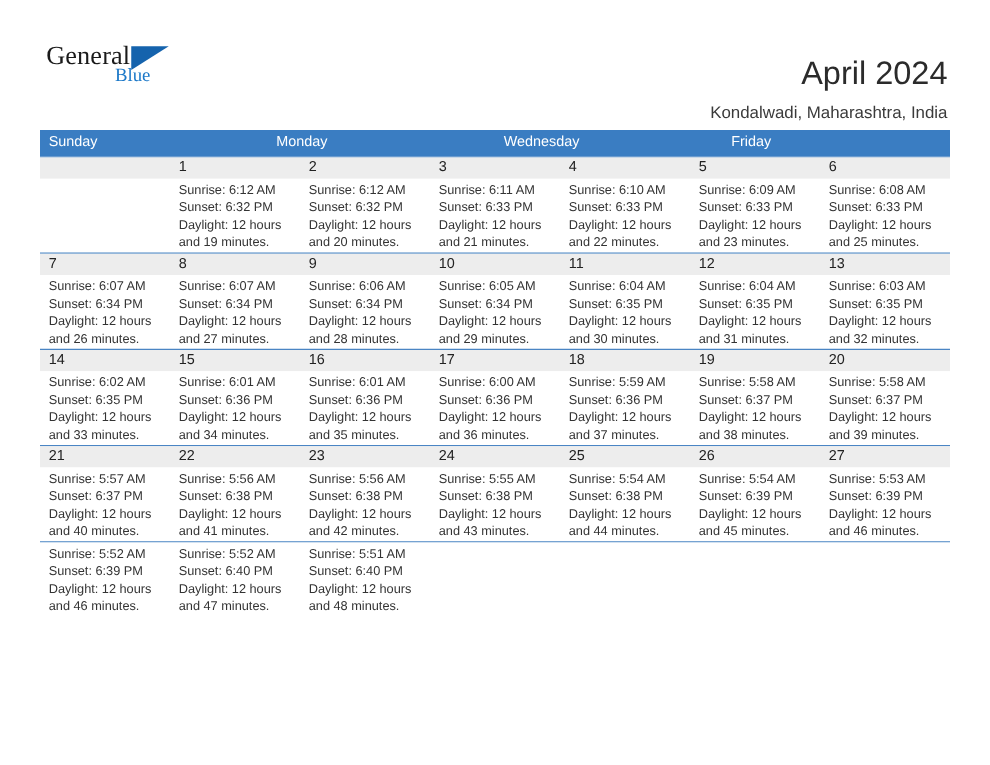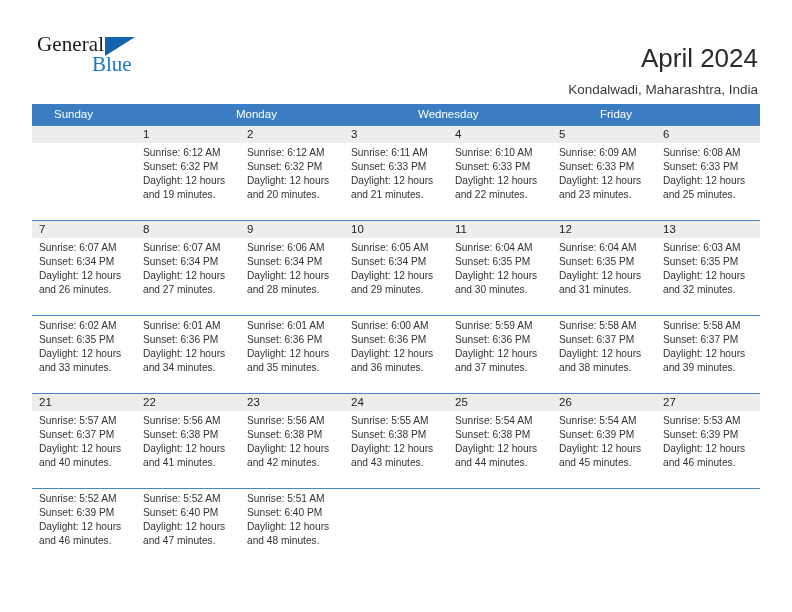--- a/index.html
+++ b/index.html
@@ -39,21 +39,21 @@
   .logo-triangle {
     position: absolute;
     left: 73px; top: 5px;
     width: 0; height: 0;
     border-left: 30px solid #1563ad;
     border-bottom: 19px solid transparent;
   }
   .logo-blue {
     position: absolute;
     left: 60px; top: 22px;
-    font-size: 21px;
+    font-size: 15px;
     color: #1b78c8;
     line-height: 1;
   }
   .title-wrap {
     position: absolute;
     right: 0; top: 0;
     text-align: right;
     margin-top: 14px;
   }
   .cal-title {
@@ -78,21 +78,21 @@
   .dow-row {
     display: flex;
     background: #3a7dc2;
     height: 21px;
   }
   .dow-cell {
     flex: 1 1 0;
     color: #ffffff;
     font-size: 11.5px;
     line-height: 21px;
-    padding-left: 22px;
+    padding-left: 7px;
     white-space: nowrap;
     overflow: hidden;
   }
 
   .week {
     position: relative;
     border-top: 1px solid #4a85c4;
   }
   .week:first-of-type { border-top: none; }
   .week-numbers {
@@ -103,21 +103,21 @@
   .num-cell {
     flex: 1 1 0;
     font-size: 11.5px;
     color: #222222;
     line-height: 17px;
     padding-left: 7px;
   }
   .week-body {
     display: flex;
     background: #ffffff;
-    height: 77px;
+    height: 59px;
   }
   .body-cell {
     flex: 1 1 0;
     padding: 3px 6px 0 7px;
     font-size: 10.2px;
     color: #333333;
     line-height: 14.1px;
   }
   .body-cell div { white-space: nowrap; }
 </style>
@@ -256,20 +256,29 @@
         <div class="body-cell">
           <div>Sunrise: 6:03 AM</div>
           <div>Sunset: 6:35 PM</div>
           <div>Daylight: 12 hours</div>
           <div>and 32 minutes.</div>
         </div>
       </div>
     </div>
 
     <div class="week">
+      <div class="week-numbers">
+        <div class="num-cell">14</div>
+        <div class="num-cell">15</div>
+        <div class="num-cell">16</div>
+        <div class="num-cell">17</div>
+        <div class="num-cell">18</div>
+        <div class="num-cell">19</div>
+        <div class="num-cell">20</div>
+      </div>
       <div class="week-body">
         <div class="body-cell">
           <div>Sunrise: 6:02 AM</div>
           <div>Sunset: 6:35 PM</div>
           <div>Daylight: 12 hours</div>
           <div>and 33 minutes.</div>
         </div>
         <div class="body-cell">
           <div>Sunrise: 6:01 AM</div>
           <div>Sunset: 6:36 PM</div>

